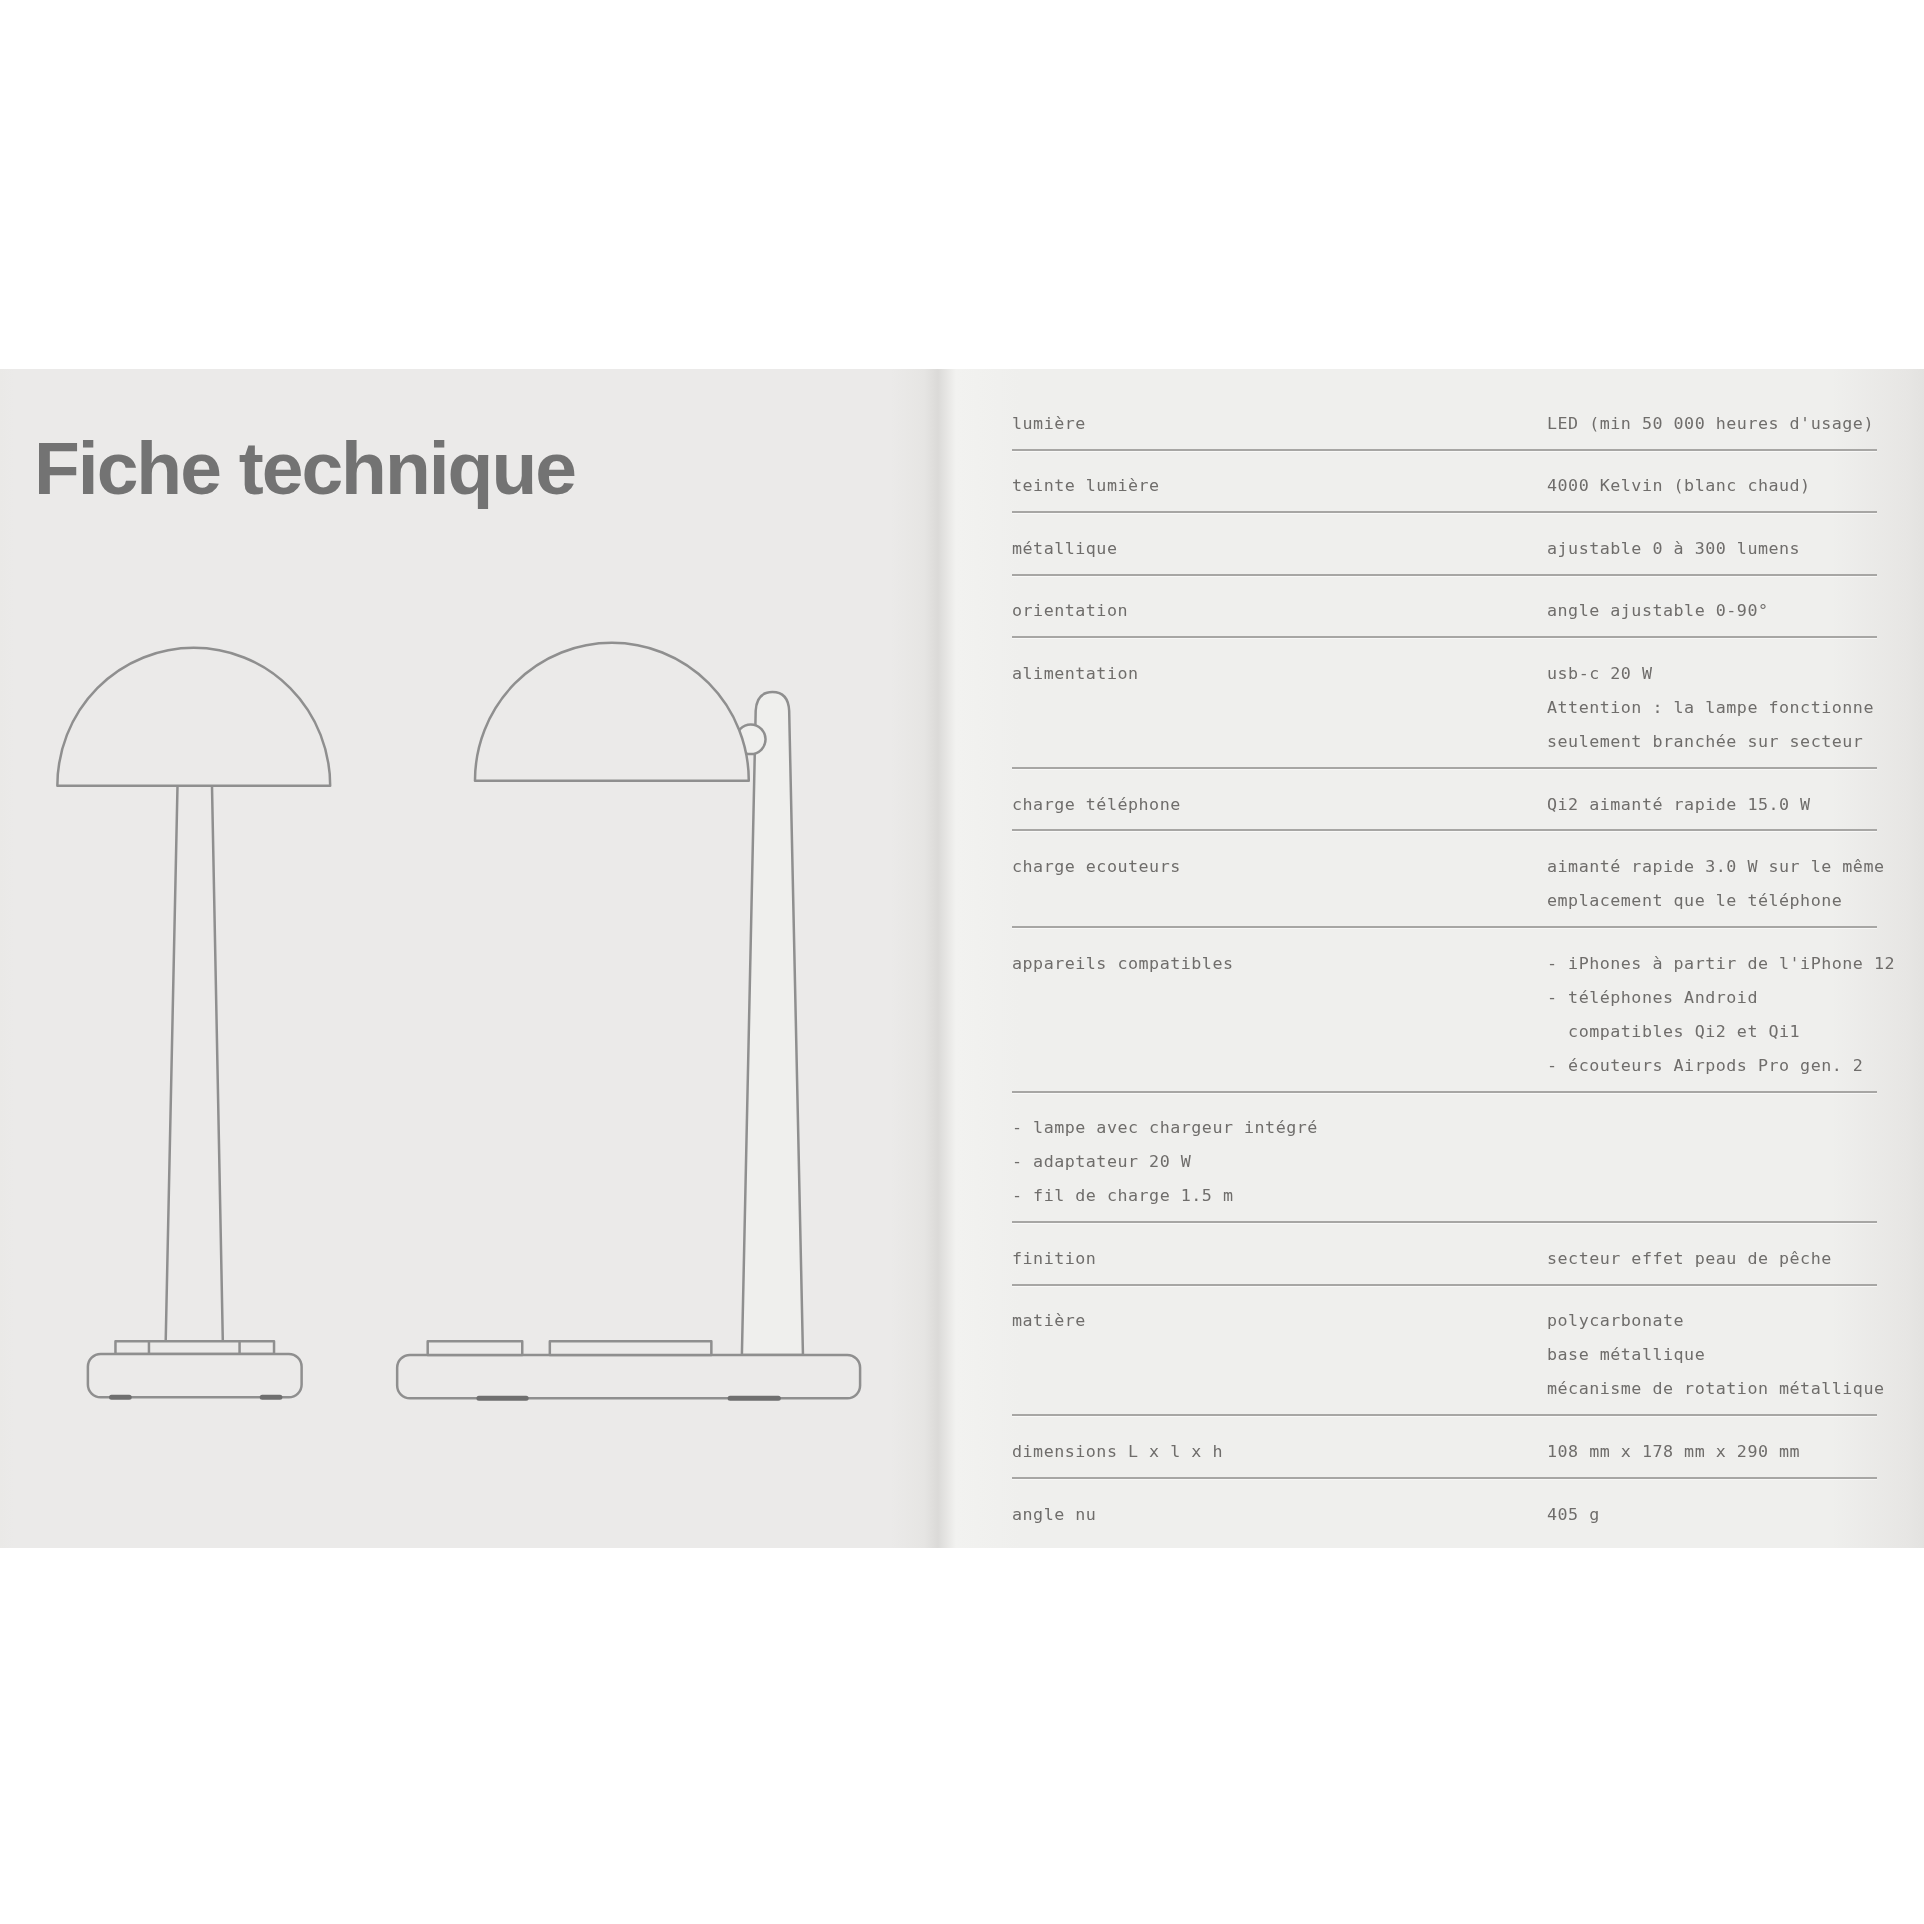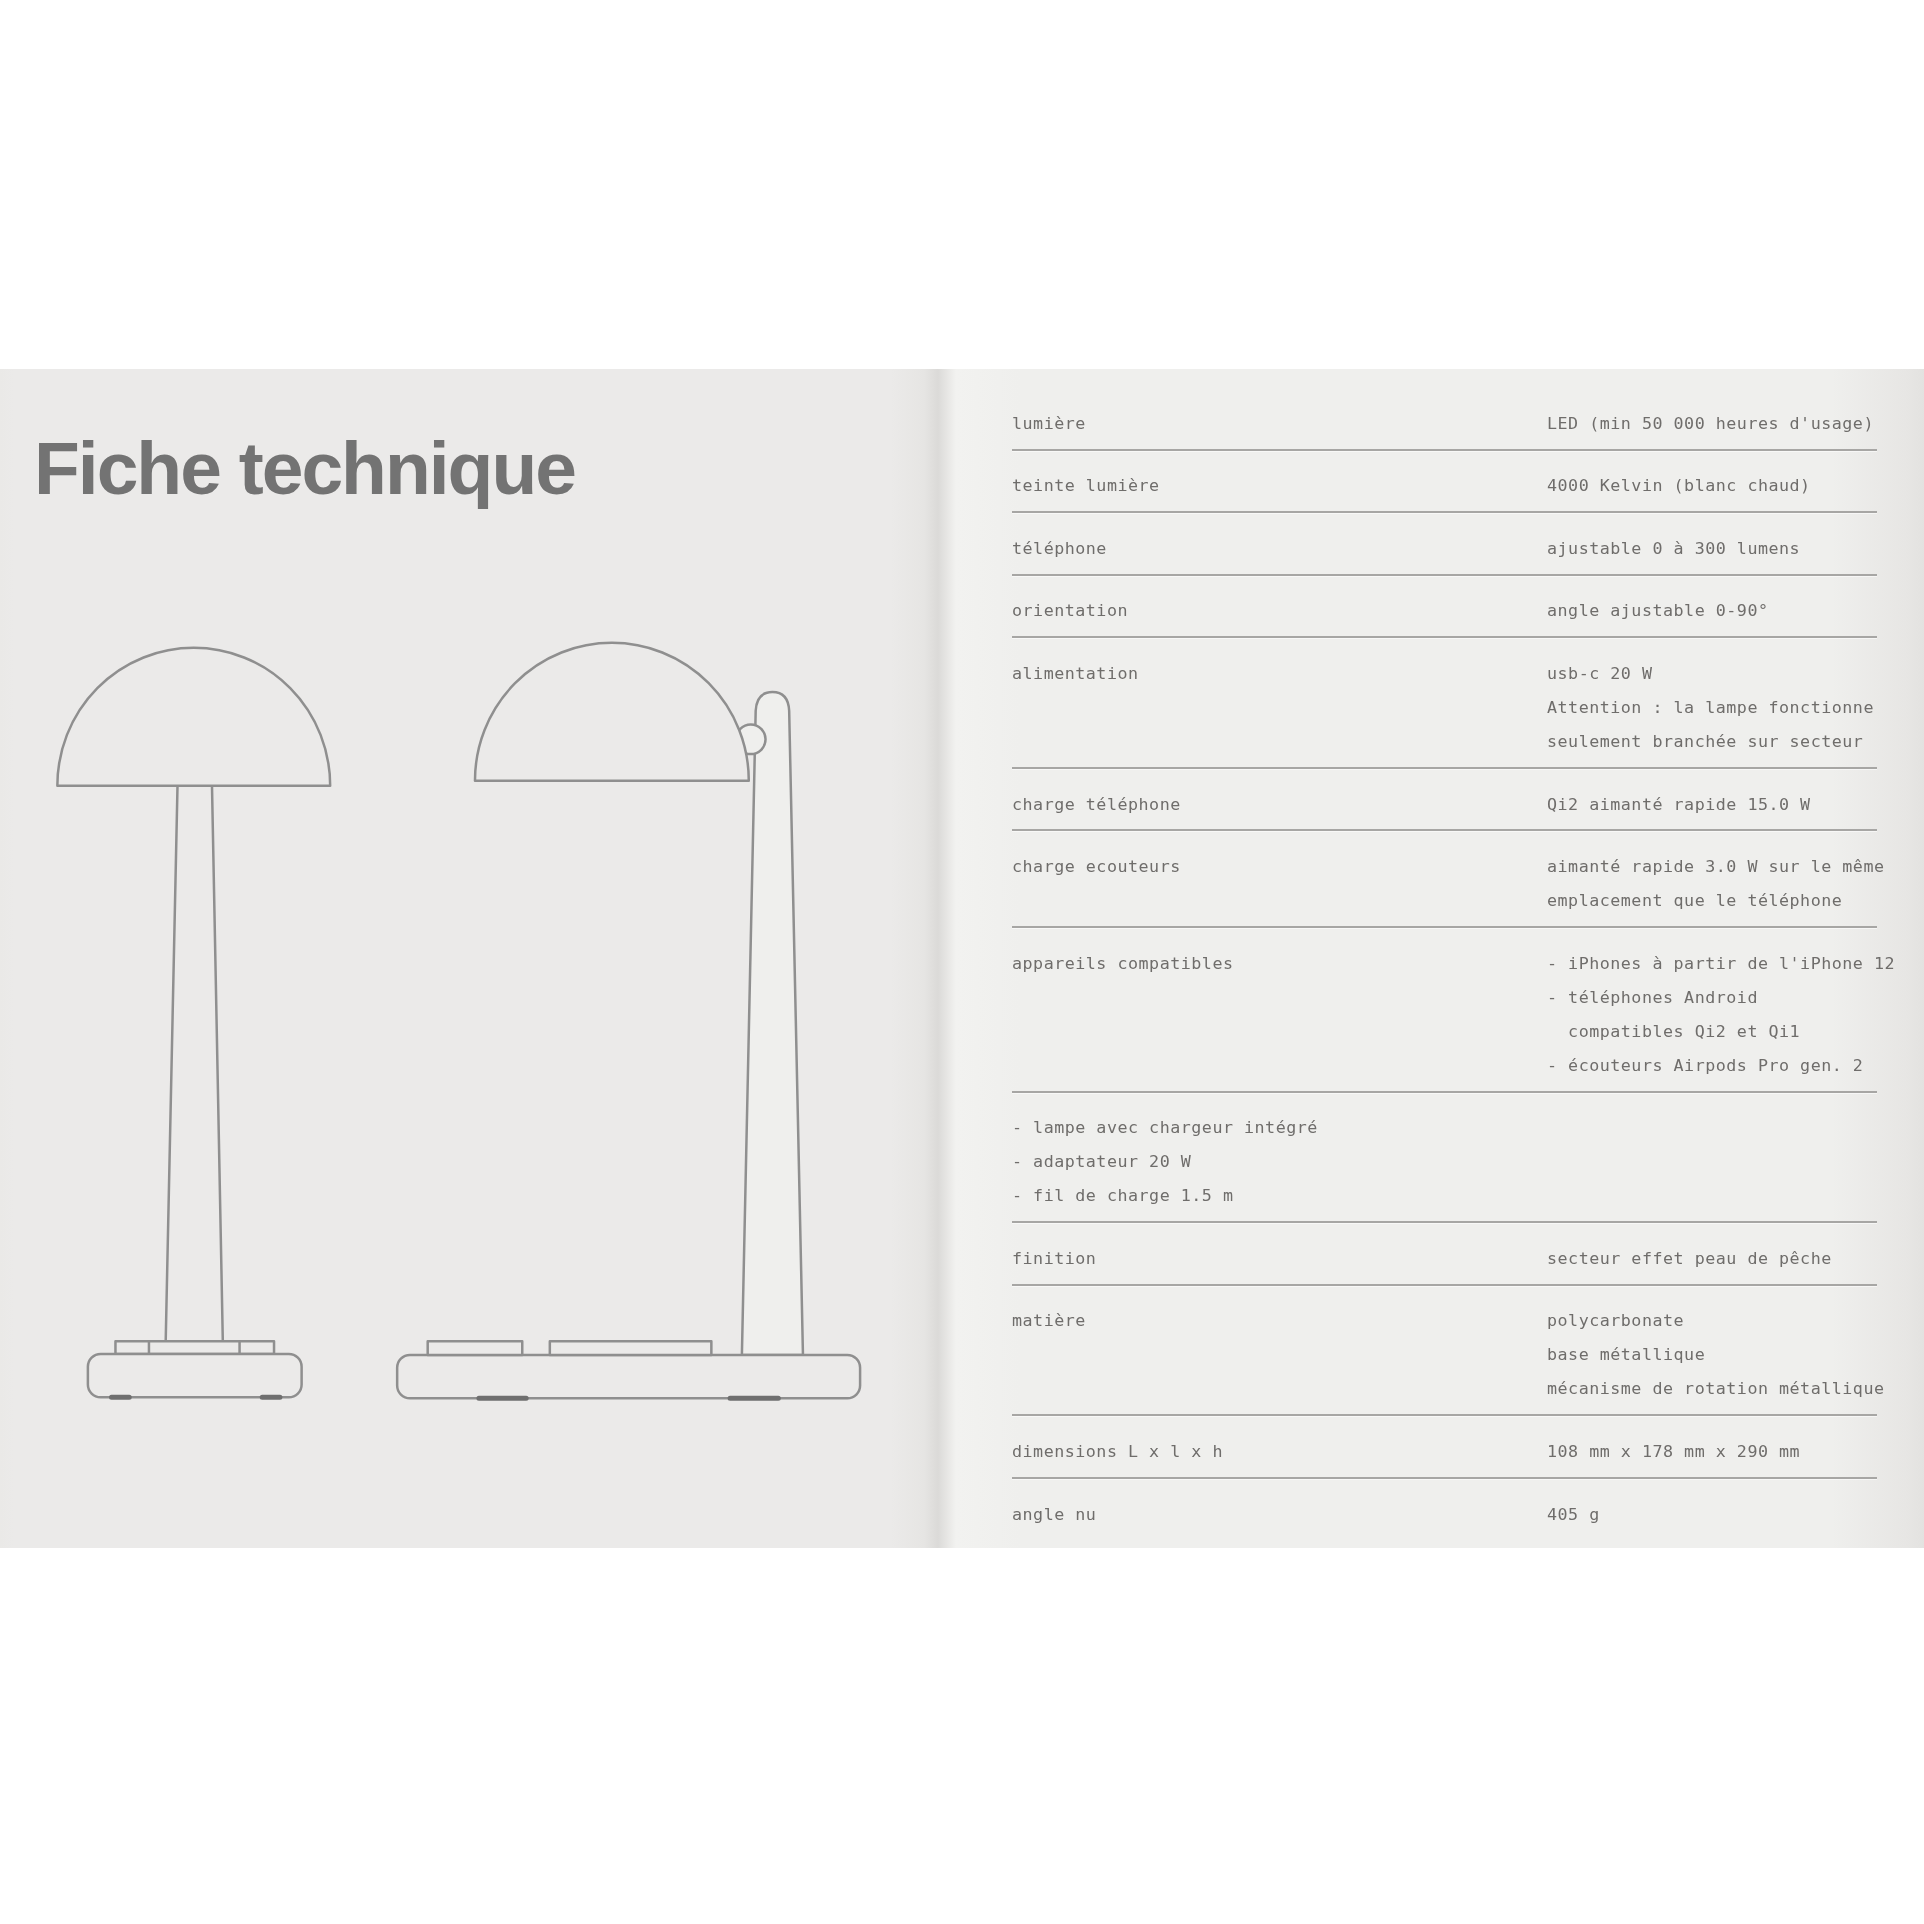--- a/index.html
+++ b/index.html
@@ -114,21 +114,21 @@
           <div class="spec-value-line">LED (min 50 000 heures d'usage)</div>
         </div>
       </div>
       <div class="spec-row">
         <div class="spec-label">teinte lumière</div>
         <div class="spec-values">
           <div class="spec-value-line">4000 Kelvin (blanc chaud)</div>
         </div>
       </div>
       <div class="spec-row">
-        <div class="spec-label">téléphone</div>
+        <div class="spec-label">métallique</div>
         <div class="spec-values">
           <div class="spec-value-line">ajustable 0 à 300 lumens</div>
         </div>
       </div>
       <div class="spec-row">
         <div class="spec-label">orientation</div>
         <div class="spec-values">
           <div class="spec-value-line">angle ajustable 0-90°</div>
         </div>
       </div>

